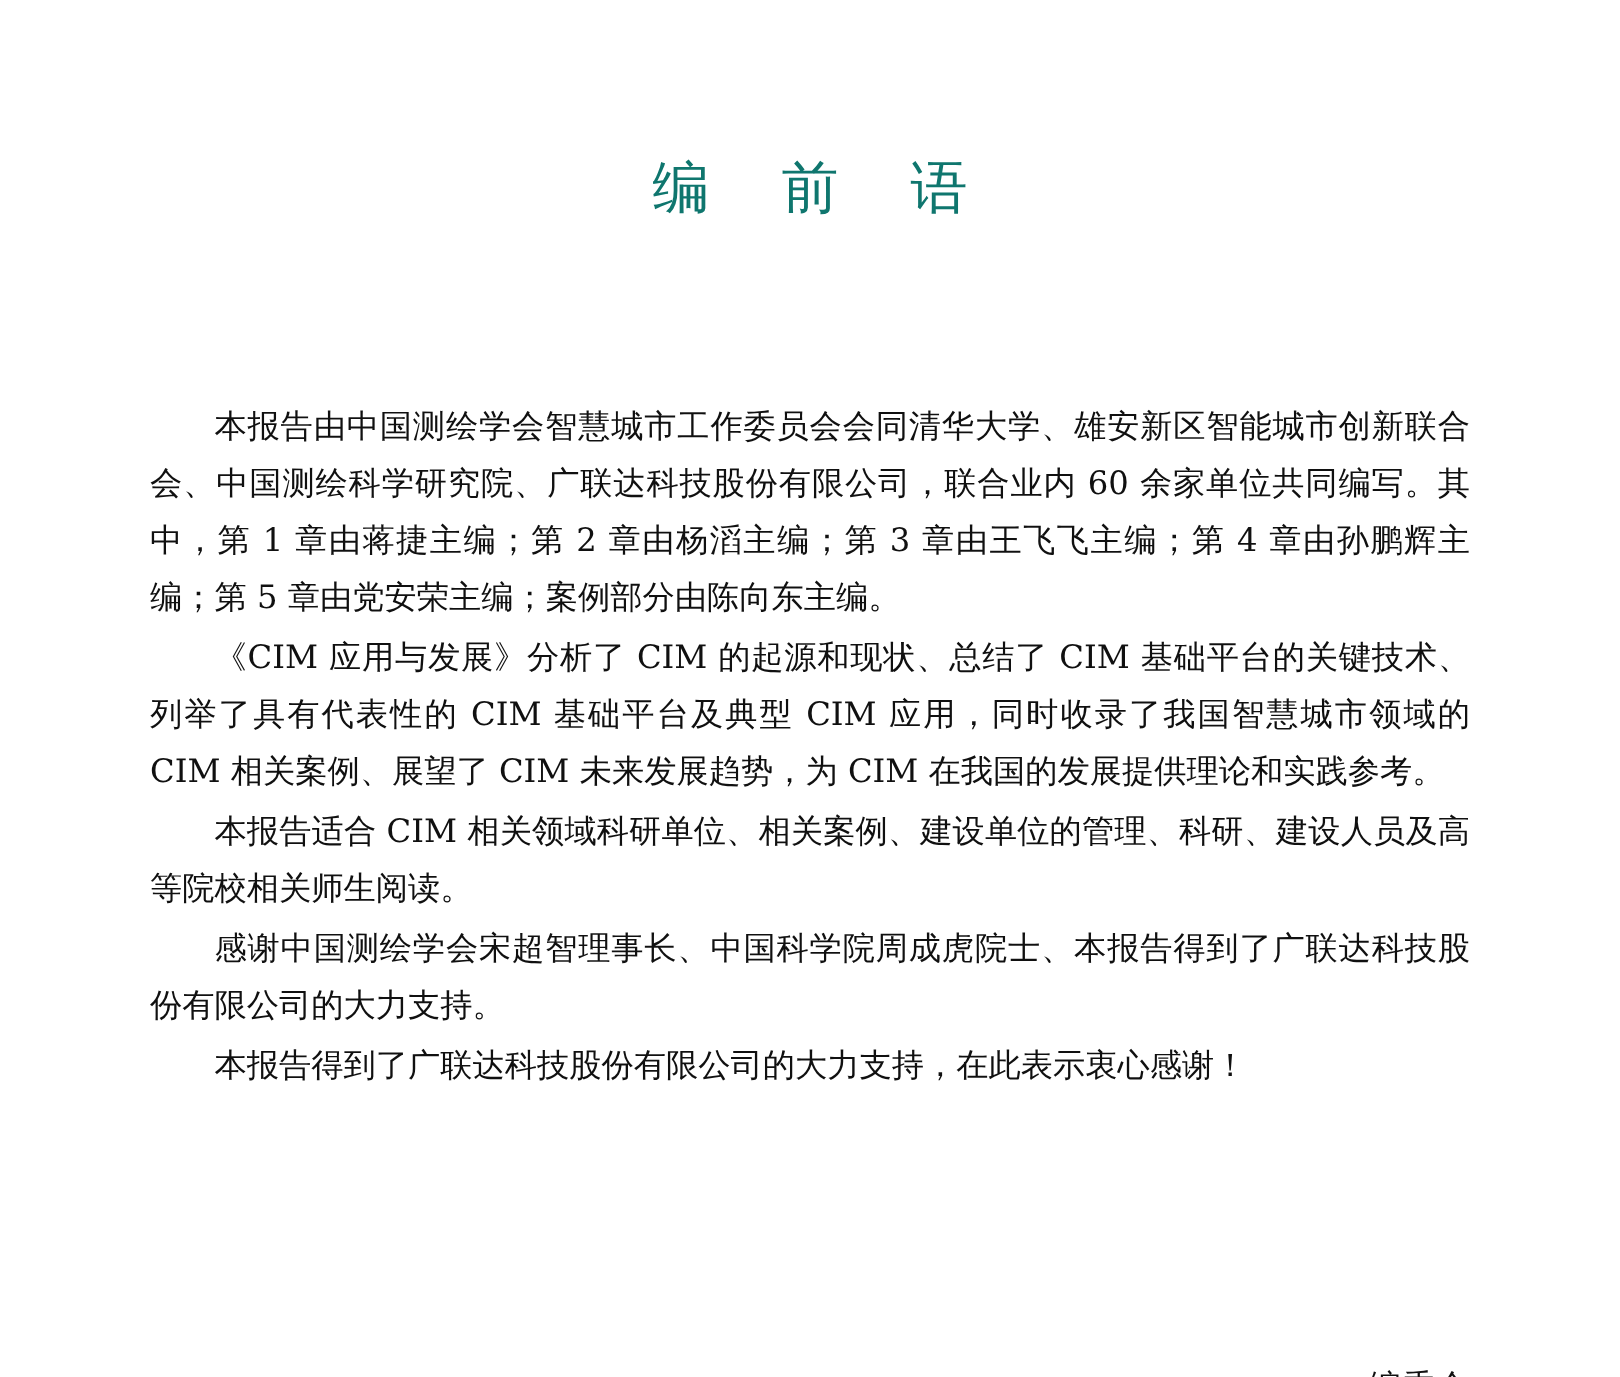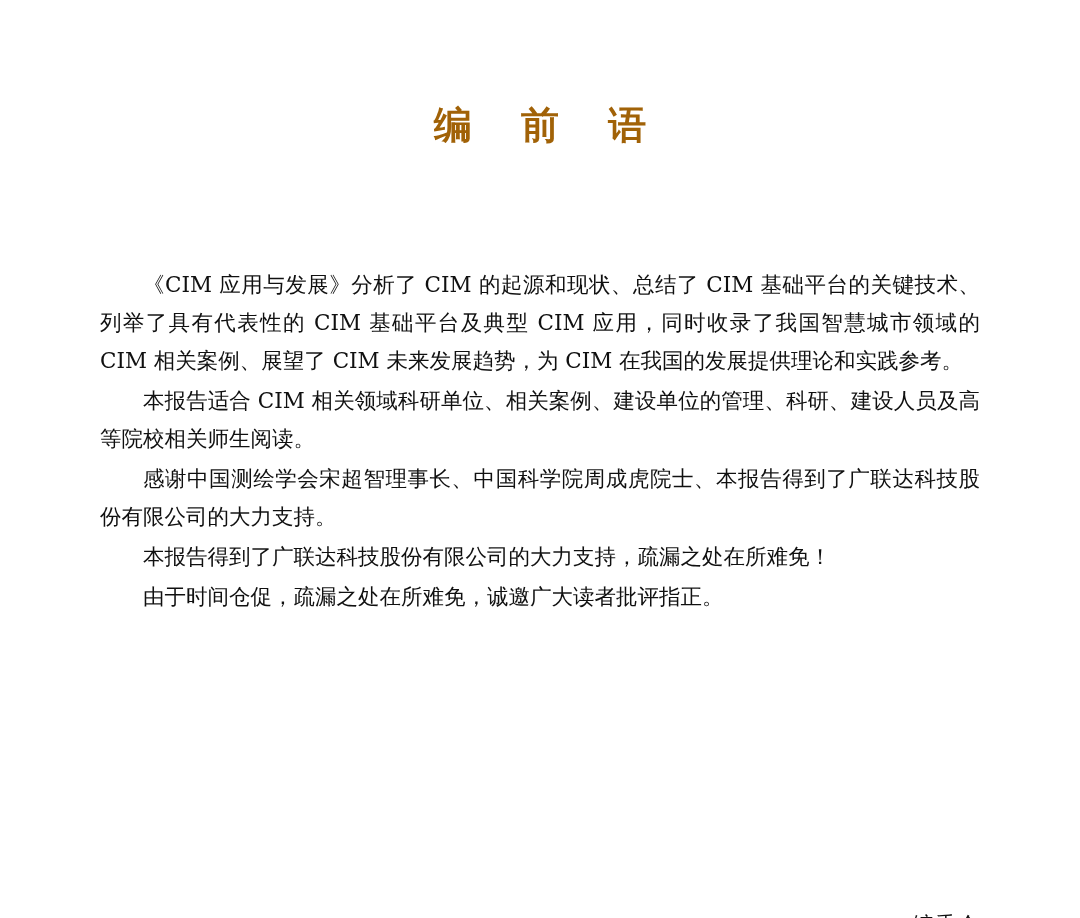--- a/index.html
+++ b/index.html
@@ -17,26 +17,26 @@
   .page {
     position: relative;
     width: 1080px;
     height: 918px;
     box-sizing: border-box;
     padding: 0 100px;
   }
   .doc-title {
     text-align: center;
     font-size: 38px;
-    font-weight: bold;
+    font-weight: normal;
     letter-spacing: 18px;
     text-indent: 18px;
     margin-top: 100px;
     margin-bottom: 0;
-    color: #a16207;
+    color: #0f766e;
     font-family: "DejaVu Serif", "Liberation Serif", serif;
   }
   .body-block {
     margin-top: 115px;
   }
   .para {
     font-size: 21.5px;
     line-height: 38px;
     text-align: justify;
     text-justify: inter-ideograph;
@@ -56,22 +56,22 @@
   }
 </style>
 </head>
 <body>
 
 <div class="page">
 
   <h1 class="doc-title">编 前 语</h1>
 
   <div class="body-block">
+    <p class="para">本报告由中国测绘学会智慧城市工作委员会会同清华大学、雄安新区智能城市创新联合会、中国测绘科学研究院、广联达科技股份有限公司，联合业内 60 余家单位共同编写。其中，第 1 章由蒋捷主编；第 2 章由杨滔主编；第 3 章由王飞飞主编；第 4 章由孙鹏辉主编；第 5 章由党安荣主编；案例部分由陈向东主编。</p>
     <p class="para">《CIM 应用与发展》分析了 CIM 的起源和现状、总结了 CIM 基础平台的关键技术、列举了具有代表性的 CIM 基础平台及典型 CIM 应用，同时收录了我国智慧城市领域的 CIM 相关案例、展望了 CIM 未来发展趋势，为 CIM 在我国的发展提供理论和实践参考。</p>
     <p class="para">本报告适合 CIM 相关领域科研单位、相关案例、建设单位的管理、科研、建设人员及高等院校相关师生阅读。</p>
     <p class="para">感谢中国测绘学会宋超智理事长、中国科学院周成虎院士、本报告得到了广联达科技股份有限公司的大力支持。</p>
-    <p class="para">本报告得到了广联达科技股份有限公司的大力支持，疏漏之处在所难免！</p>
-    <p class="para">由于时间仓促，疏漏之处在所难免，诚邀广大读者批评指正。</p>
+    <p class="para">本报告得到了广联达科技股份有限公司的大力支持，在此表示衷心感谢！</p>
   </div>
 
   <div class="signature">编委会</div>
 
 </div>
 
 </body></html>

